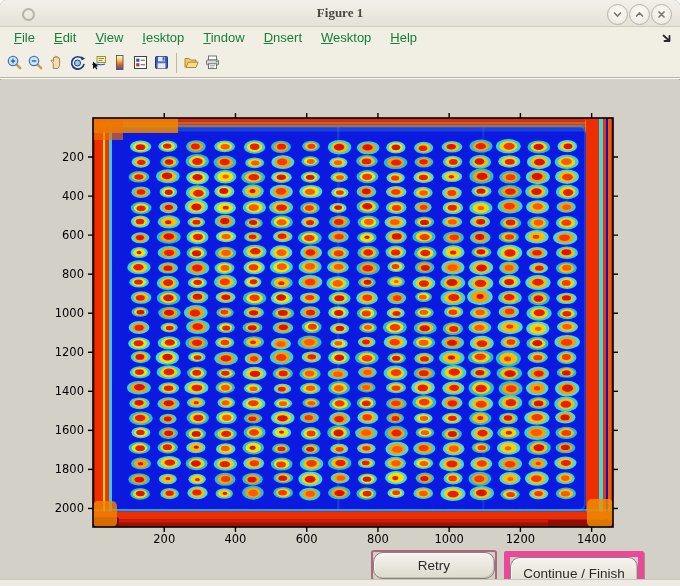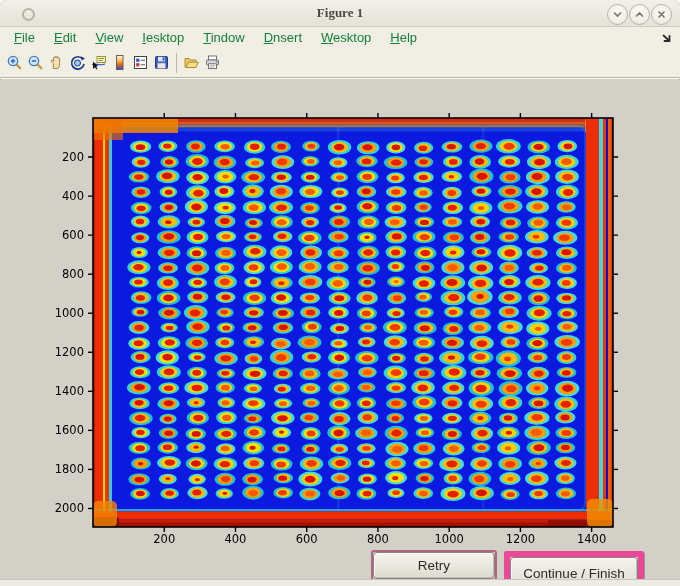--- a/index.html
+++ b/index.html
@@ -23,21 +23,21 @@
   .toolbar{position:absolute;top:48px;left:0;right:0;height:29px;background:#f1eee3;
     border-bottom:1px solid #b6b3a6;box-shadow:0 1px 0 #fcfbf7;
     display:flex;align-items:center;padding-left:4px;}
   .tb-btn{width:21px;height:22px;display:flex;align-items:center;justify-content:center;cursor:pointer;}
   .tb-sep{width:1px;height:20px;background:#b9b6aa;margin:0 4px;}
   .canvas{position:absolute;top:80px;left:0;width:680px;height:500px;background:#d3d0c8;}
   #plot-svg{position:absolute;left:0;top:0;display:block;}
   .ticklabel{font-family:"DejaVu Sans",sans-serif;font-size:11.5px;fill:#000;}
   .retry-ring{position:absolute;left:371px;top:550px;width:126px;height:31px;box-sizing:border-box;
     border:2px solid #b26581;border-radius:3px;background:#d3d0c8;}
-  .push-btn{box-sizing:border-box;width:100%;height:100%;border:1px solid #85837b;border-radius:4px;
+  .push-btn{box-sizing:border-box;width:100%;height:100%;border:1px solid #85837b;border-radius:10px;
     background:linear-gradient(#f6f4ee,#ddDAcf);font-family:"Liberation Sans",sans-serif;
     font-size:13.5px;color:#2b2a27;display:flex;align-items:center;justify-content:center;
     box-shadow:inset 1px 1px 0 #fcfbf7, inset -1px -1px 0 #c2bfb4;cursor:pointer;padding:0;}
   .continue-wrap{position:absolute;left:504px;top:551px;width:140px;height:44px;box-sizing:border-box;
     border:6px solid #ec4899;border-radius:2px;box-shadow:1px 1px 0 #98958c;}
   .bottom-frame{position:absolute;left:0;bottom:0;width:680px;height:6px;background:#edebe4;
     border-top:1px solid #c9c6ba;}
 </style>
 </head>
 <body>

